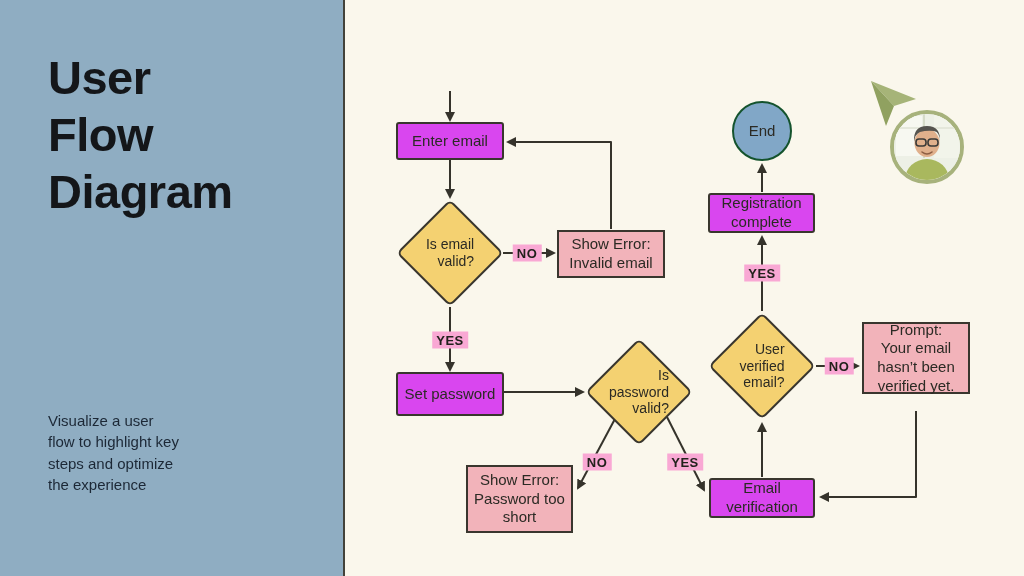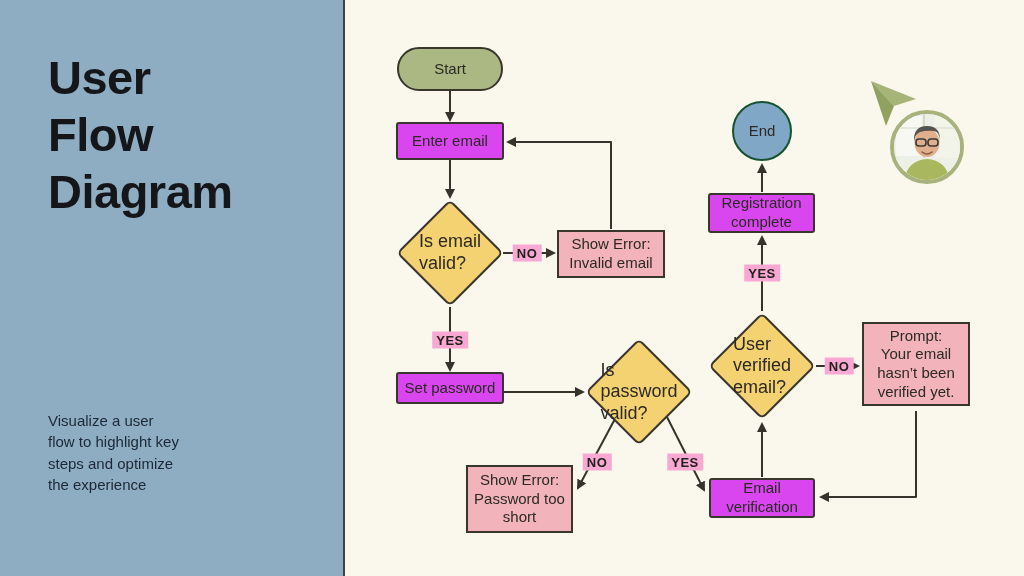--- a/index.html
+++ b/index.html
@@ -19,21 +19,21 @@
   .node { position:absolute; display:flex; align-items:center; justify-content:center;
           text-align:center; font-size:15px; color:#2b2a24; line-height:1.25; white-space:pre-line; }
   .rect    { background:#d946ef; border:2px solid #39362e; border-radius:3px; }
   .pinkbox { background:#f2b3ba; border:2px solid #39362e; border-radius:0; }
   .pill    { background:#abb884; border:2px solid #39362e; border-radius:22px; }
   .circle  { background:#81a7c7; border:2px solid #14532d; border-radius:50%; }
 
   .diamond { position:absolute; display:flex; align-items:center; justify-content:center; width:108px; height:108px; }
   .diamond .shape { position:absolute; left:16px; top:16px; width:76px; height:76px;
                     background:#f4d171; border:2px solid #39362e; border-radius:6px; transform:rotate(45deg); }
-  .diamond .dlabel { position:relative; z-index:1; text-align:left; font-size:18px;
+  .diamond .dlabel { position:relative; z-index:1; text-align:right; font-size:14px;
                      color:#2b2a24; line-height:1.2; white-space:pre-line; }
 
   .edge-label { position:absolute; transform:translate(-50%,-50%); background:#f9a8d4; padding:1px 4px;
                 font-size:13px; font-weight:700; color:#22211c; letter-spacing:0.5px; z-index:2; }
 
   svg.connectors { position:absolute; left:0; top:0; width:1024px; height:576px; pointer-events:none; }
 
   
   .avatar { position:absolute; left:890px; top:110px; width:74px; height:74px; border-radius:50%;
             border:4px solid #a7b27c; overflow:hidden; background:#eef0e8; }
@@ -72,40 +72,37 @@
       <line x1="616" y1="417" x2="578" y2="488" marker-end="url(#arrow)"></line>
       <line x1="667" y1="417" x2="704" y2="490" marker-end="url(#arrow)"></line>
       <line x1="762" y1="477" x2="762" y2="424" marker-end="url(#arrow)"></line>
       <line x1="816" y1="366" x2="858" y2="366" marker-end="url(#arrow)"></line>
       <polyline points="916,411 916,497 821,497" marker-end="url(#arrow)"></polyline>
       <line x1="762" y1="311" x2="762" y2="237" marker-end="url(#arrow)"></line>
       <line x1="762" y1="192" x2="762" y2="165" marker-end="url(#arrow)"></line>
     </g>
   </svg>
 
-  <div class="node pill" style="left:397px; top:47px; width:106px; height:44px;">
-    <span>Start</span>
-  </div>
 
   <div class="node rect" style="left:396px; top:122px; width:108px; height:38px;">
     <span>Enter email</span>
   </div>
 
   <div class="diamond" style="left:396px; top:199px;">
     <div class="shape"></div>
     <div class="dlabel">Is email
 valid?</div>
   </div>
 
   <div class="node pinkbox" style="left:557px; top:230px; width:108px; height:48px;">
     <span>Show Error:
 Invalid email</span>
   </div>
 
-  <div class="node rect" style="left:396px; top:372px; width:108px; height:32px;">
+  <div class="node rect" style="left:396px; top:372px; width:108px; height:44px;">
     <span>Set password</span>
   </div>
 
   <div class="diamond" style="left:585px; top:338px;">
     <div class="shape"></div>
     <div class="dlabel">Is
 password
 valid?</div>
   </div>
 
@@ -120,21 +117,21 @@
 verification</span>
   </div>
 
   <div class="diamond" style="left:708px; top:312px;">
     <div class="shape"></div>
     <div class="dlabel">User
 verified
 email?</div>
   </div>
 
-  <div class="node pinkbox" style="left:862px; top:322px; width:108px; height:84px;">
+  <div class="node pinkbox" style="left:862px; top:322px; width:108px; height:72px;">
     <span>Prompt:
 Your email
 hasn’t been
 verified yet.</span>
   </div>
 
   <div class="node rect" style="left:708px; top:193px; width:107px; height:40px;">
     <span>Registration
 complete</span>
   </div>

